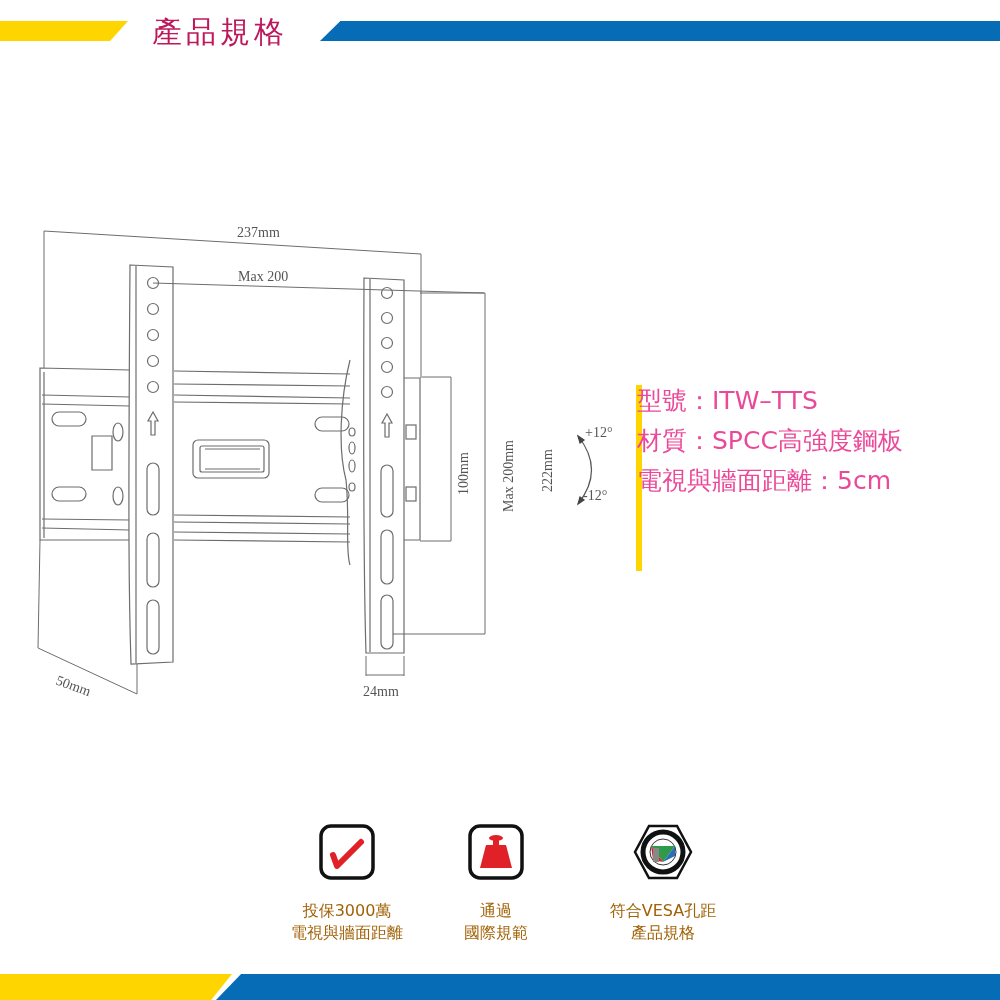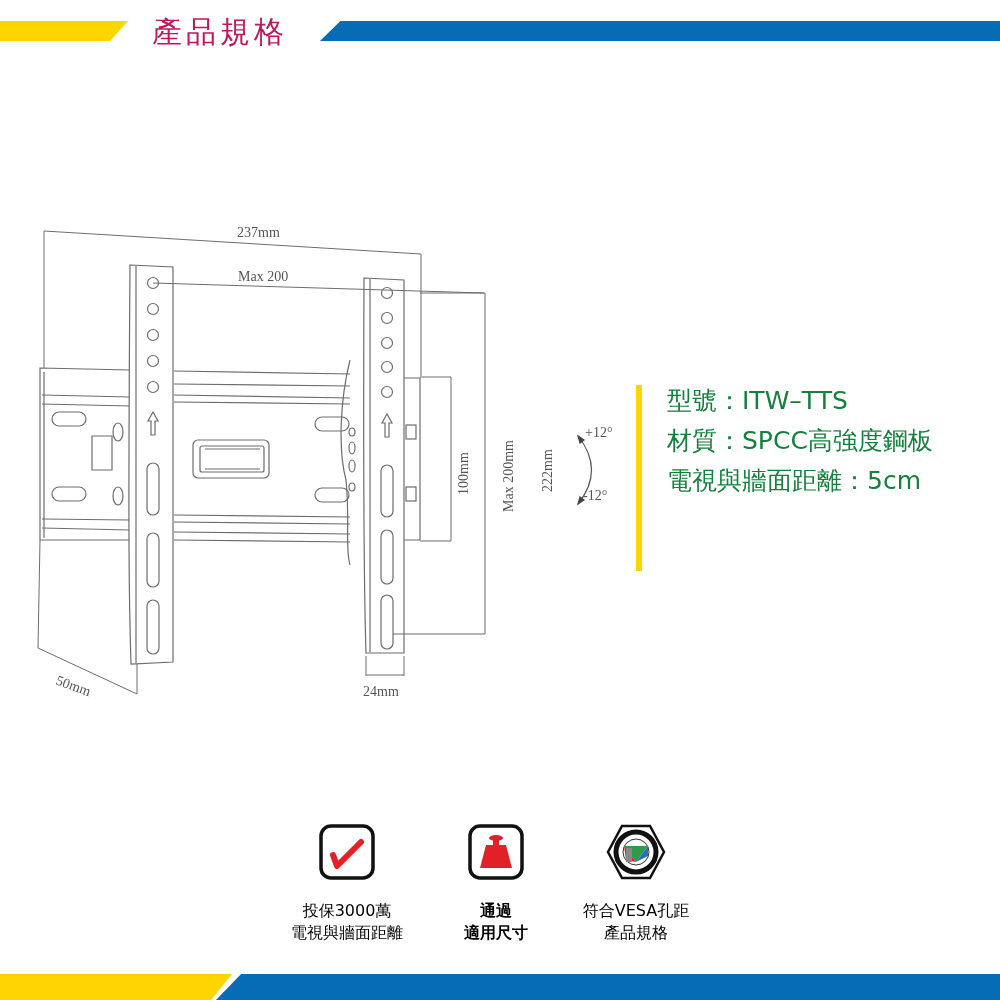--- a/index.html
+++ b/index.html
@@ -15,26 +15,26 @@
   
   .ftr-yellow { left:0; top:974px; width:232px; height:26px; background:#ffd500;
                 clip-path:polygon(0 0,100% 0,91% 100%,0 100%); }
   .ftr-blue { left:216px; top:974px; width:784px; height:26px; background:#066cb5;
               clip-path:polygon(3.2% 0,100% 0,100% 100%,0 100%); }
   
   .drawing { left:0; top:0; width:640px; height:720px; }
   .dim-text { font-family:"Liberation Serif","DejaVu Serif",serif; fill:#555; font-size:14px; }
   
   .spec-bar { left:636px; top:385px; width:6px; height:186px; background:#ffd500; }
-  .spec-list { left:667px; top:381px; font-size:25px; line-height:40px; color:#15803d; }
+  .spec-list { left:637px; top:381px; font-size:25px; line-height:40px; color:#ec4899; }
   .spec-row { white-space:nowrap; }
   
   .feature { position:absolute; top:822px; width:170px; text-align:center; }
   .feature .icon { width:60px; height:60px; margin:0 auto; }
-  .feature .caption { margin-top:14px; font-size:16px; line-height:22px; color:#000000; }
+  .feature .caption { margin-top:14px; font-size:16px; line-height:22px; color:#a16207; }
 </style>
 </head>
 <body>
 
 <div class="abs hdr-yellow"></div>
 <div class="abs hdr-title">產品規格</div>
 <div class="abs hdr-blue"></div>
 
 <svg class="abs drawing" viewBox="0 0 640 720" width="640" height="720" xmlns="http://www.w3.org/2000/svg">
   <g fill="none" stroke="#6d6d6d" stroke-width="1.2">
@@ -159,34 +159,34 @@
   <svg class="icon" viewBox="0 0 60 60" width="60" height="60">
     <rect x="4" y="4" width="52" height="52" rx="10" fill="#fff" stroke="#111" stroke-width="3.5"></rect>
     <path d="M 16 33 L 20 44 L 44 20" fill="none" stroke="#e02127" stroke-width="6" stroke-linecap="round" stroke-linejoin="round"></path>
   </svg>
   <div class="caption">
     <div>投保3000萬</div>
     <div>電視與牆面距離</div>
   </div>
 </div>
 
-<div class="feature" style="left:411px;font-weight:bold;">
+<div class="feature" style="left:411px;">
   <svg class="icon" viewBox="0 0 60 60" width="60" height="60">
     <rect x="4" y="4" width="52" height="52" rx="10" fill="#fff" stroke="#111" stroke-width="3.5"></rect>
     <ellipse cx="30" cy="16" rx="7" ry="3" fill="#e02127"></ellipse>
     <rect x="27" y="17" width="6" height="6" fill="#e02127"></rect>
     <path d="M 20 23 L 40 23 L 46 46 L 14 46 Z" fill="#e02127"></path>
   </svg>
   <div class="caption">
     <div>通過</div>
-    <div>適用尺寸</div>
-  </div>
-</div>
-
-<div class="feature" style="left:551px;">
+    <div>國際規範</div>
+  </div>
+</div>
+
+<div class="feature" style="left:578px;">
   <svg class="icon" viewBox="0 0 60 60" width="60" height="60">
     <polygon points="16,4 44,4 58,30 44,56 16,56 2,30" fill="#fff" stroke="#111" stroke-width="2.5"></polygon>
     <circle cx="30" cy="30" r="20" fill="none" stroke="#111" stroke-width="5"></circle>
     <circle cx="30" cy="30" r="13" fill="#fff" stroke="#333" stroke-width="1"></circle>
     <path d="M 18 24 L 42 24 L 30 40 Z" fill="#2e9a4a"></path>
     <path d="M 30 40 L 42 24 L 42 34 Z" fill="#2a6fb8"></path>
     <path d="M 18 24 L 30 40 L 20 38 Z" fill="#e02127"></path>
     <rect x="20" y="26" width="6" height="14" fill="#888"></rect>
   </svg>
   <div class="caption">

